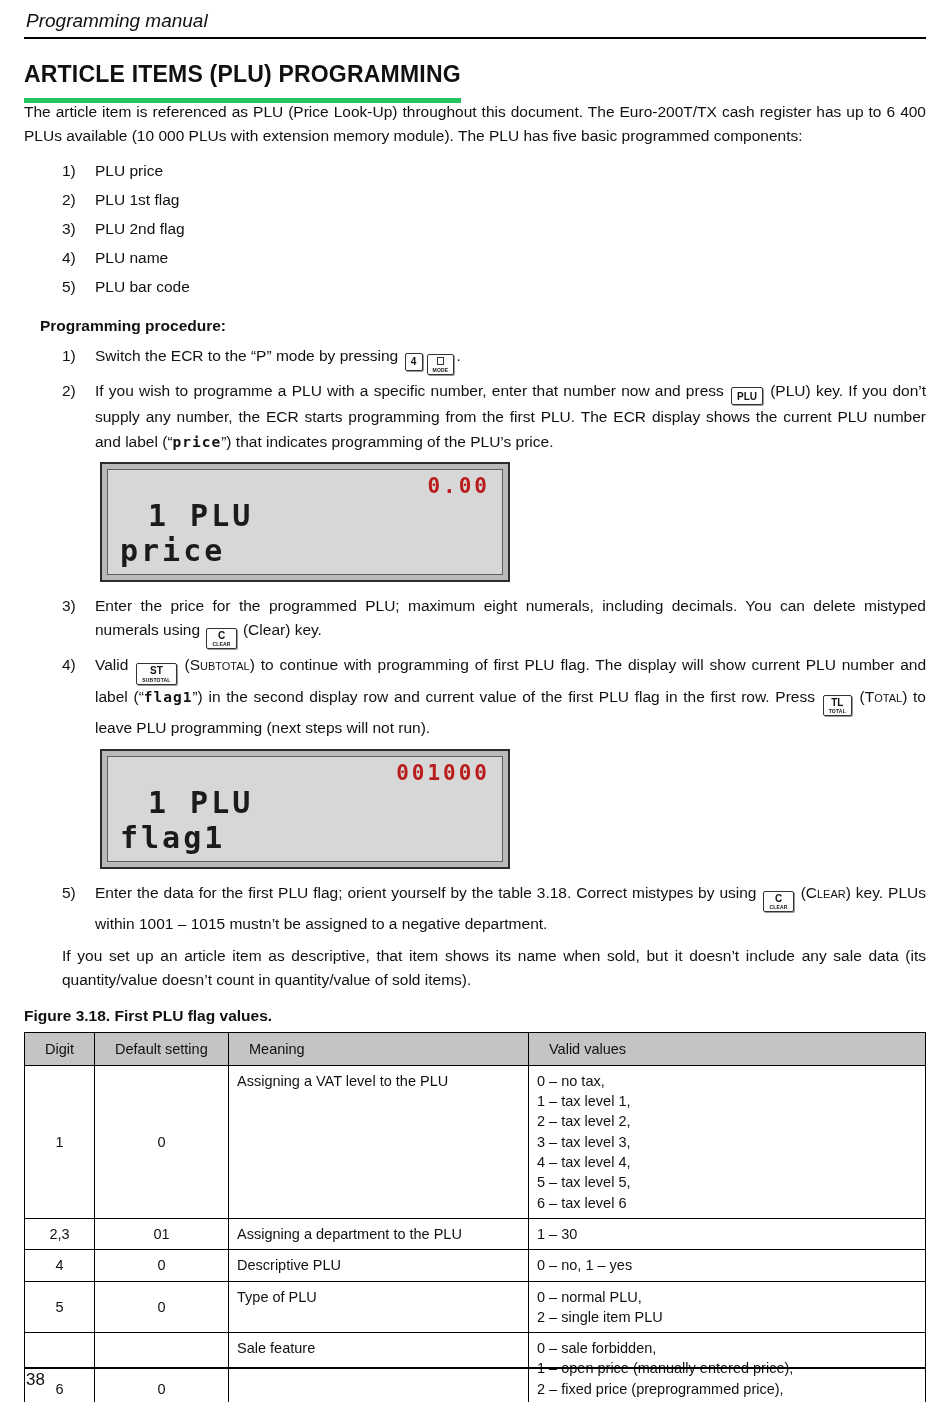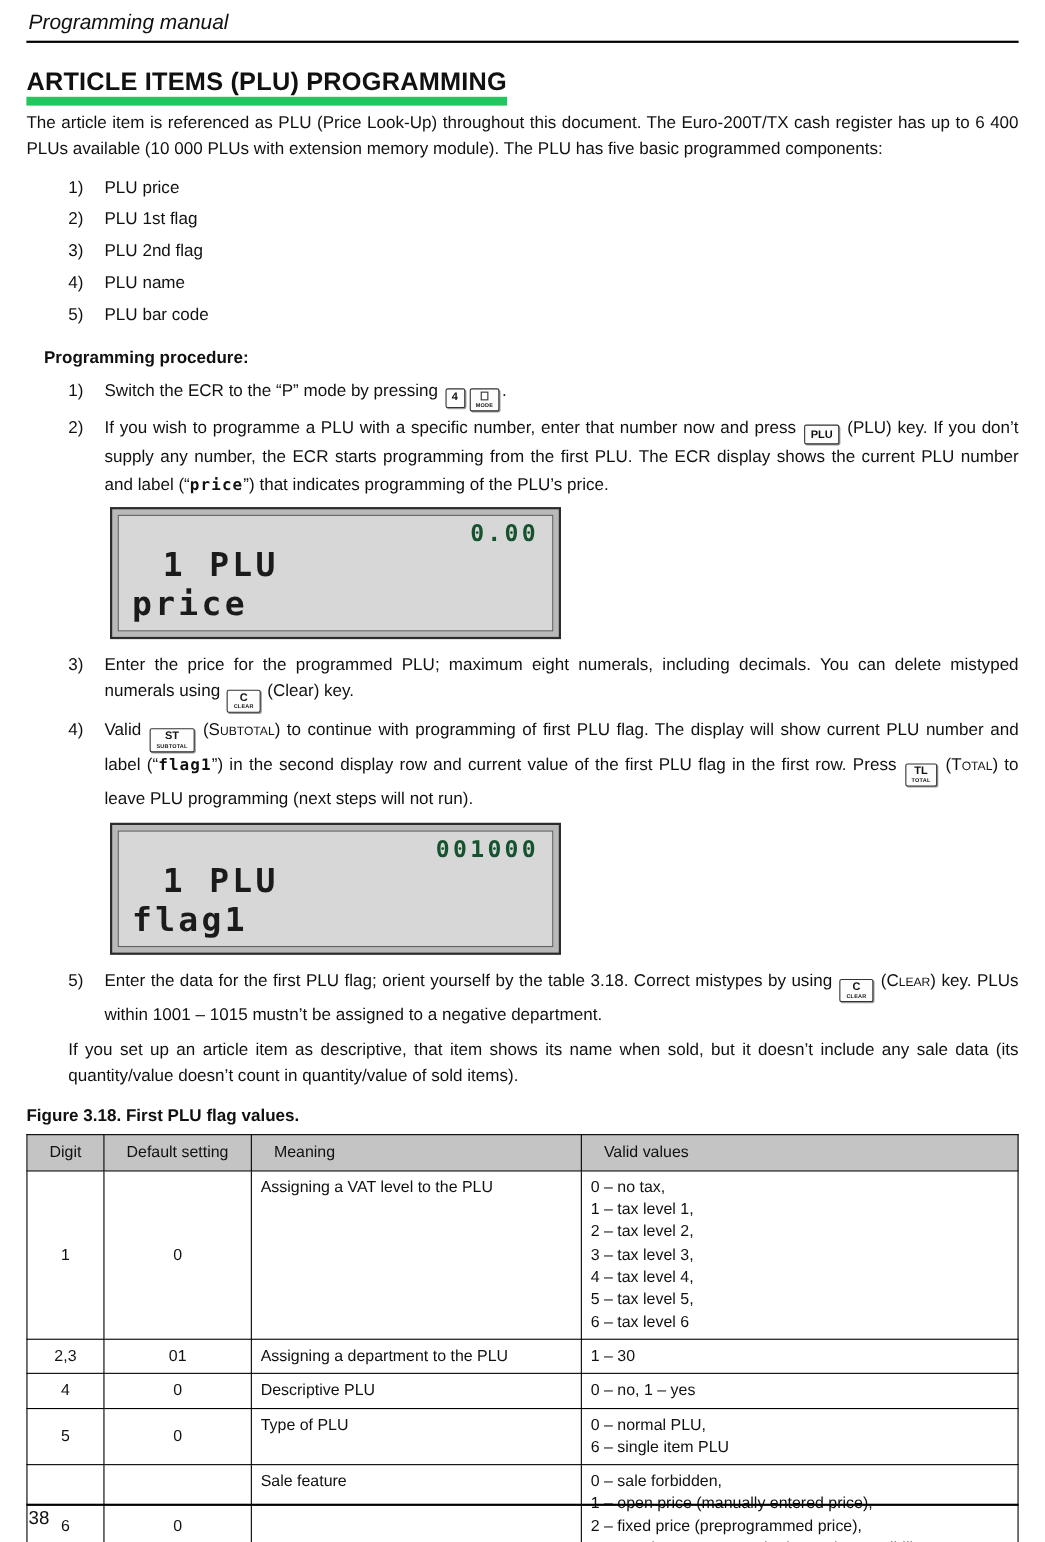--- a/index.html
+++ b/index.html
@@ -22,21 +22,21 @@
     padding: 4px 2px 5px 2px;
     border-bottom: 2px solid #000;
   }
   
   h1.page-title {
     margin: 22px 0 12px 0;
     font-size: 23px;
     font-weight: bold;
     letter-spacing: 0.2px;
   }
-  h1.page-title .u { border-bottom: 8px solid #22c55e; padding-bottom: 1px; }
+  h1.page-title .u { border-bottom: 5px solid #22c55e; padding-bottom: 11px; }
   
   .para {
     font-size: 15.5px;
     line-height: 1.56;
     text-align: justify;
     margin: 0 0 8px 0;
   }
   
   .num-list { margin: 4px 0 16px 0; }
   .num-list .li {
@@ -94,21 +94,21 @@
     background: #d7d7d7;
     border: 1px solid #5f5f5f;
     padding: 4px 12px 6px 12px;
   }
   .lcd-row1 {
     text-align: right;
     font-family: "DejaVu Sans Mono", monospace;
     font-weight: bold;
     font-size: 21px;
     letter-spacing: 3px;
-    color: #14532d;
+    color: #b91c1c;
   }
   .lcd-row2 {
     display: flex;
     justify-content: space-between;
     font-family: "DejaVu Sans Mono", monospace;
     font-weight: bold;
     font-size: 30px;
     letter-spacing: 3px;
     color: #1b1b1b;
     flex-direction: column;
@@ -292,21 +292,21 @@
         <td class="c-digit">4</td>
         <td class="c-default">0</td>
         <td class="c-meaning">Descriptive PLU</td>
         <td class="c-valid">0 – no, 1 – yes</td>
       </tr>
       <tr>
         <td class="c-digit">5</td>
         <td class="c-default">0</td>
         <td class="c-meaning">Type of PLU</td>
         <td class="c-valid">0 – normal PLU,
-6 – single item PLU</td>
+2 – single item PLU</td>
       </tr>
       <tr>
         <td class="c-digit">6</td>
         <td class="c-default">0</td>
         <td class="c-meaning">Sale feature</td>
         <td class="c-valid">0 – sale forbidden,
 1 – open price (manually entered price),
 2 – fixed price (preprogrammed price),
 3 – 1+2 (preprogrammed price or the possibility to enter a price manually)</td>
       </tr>

